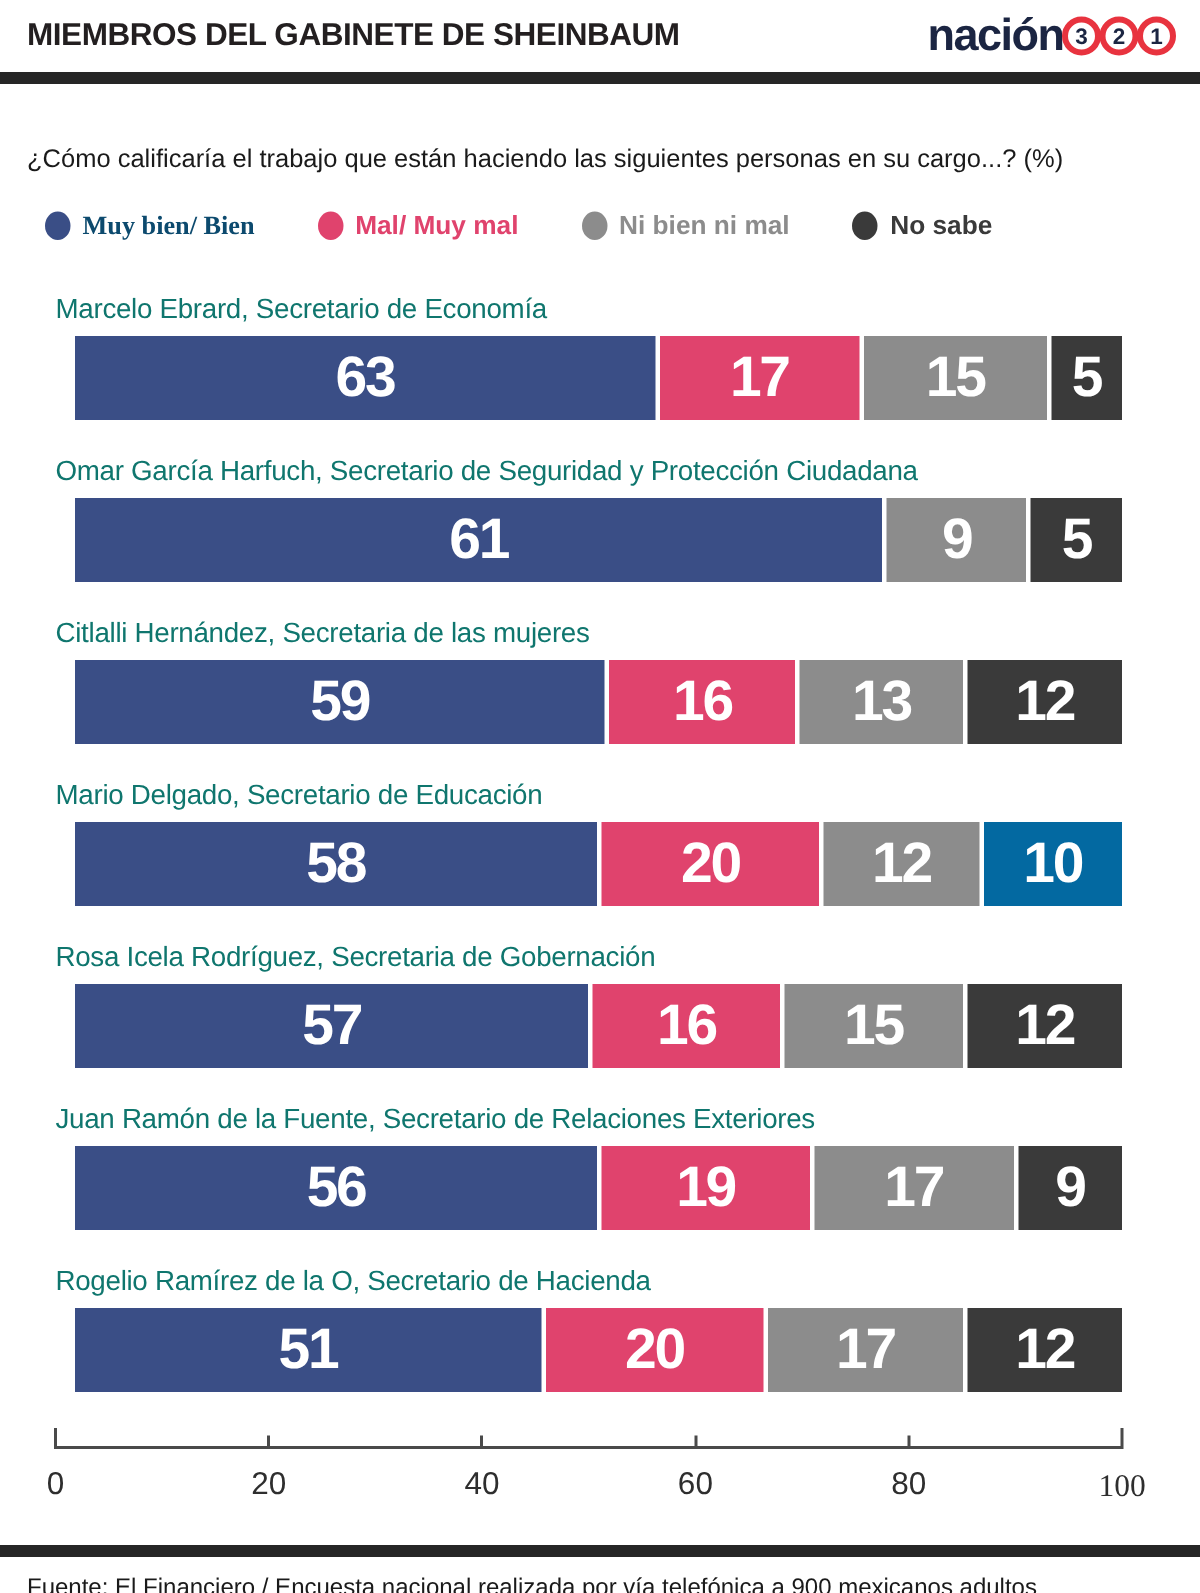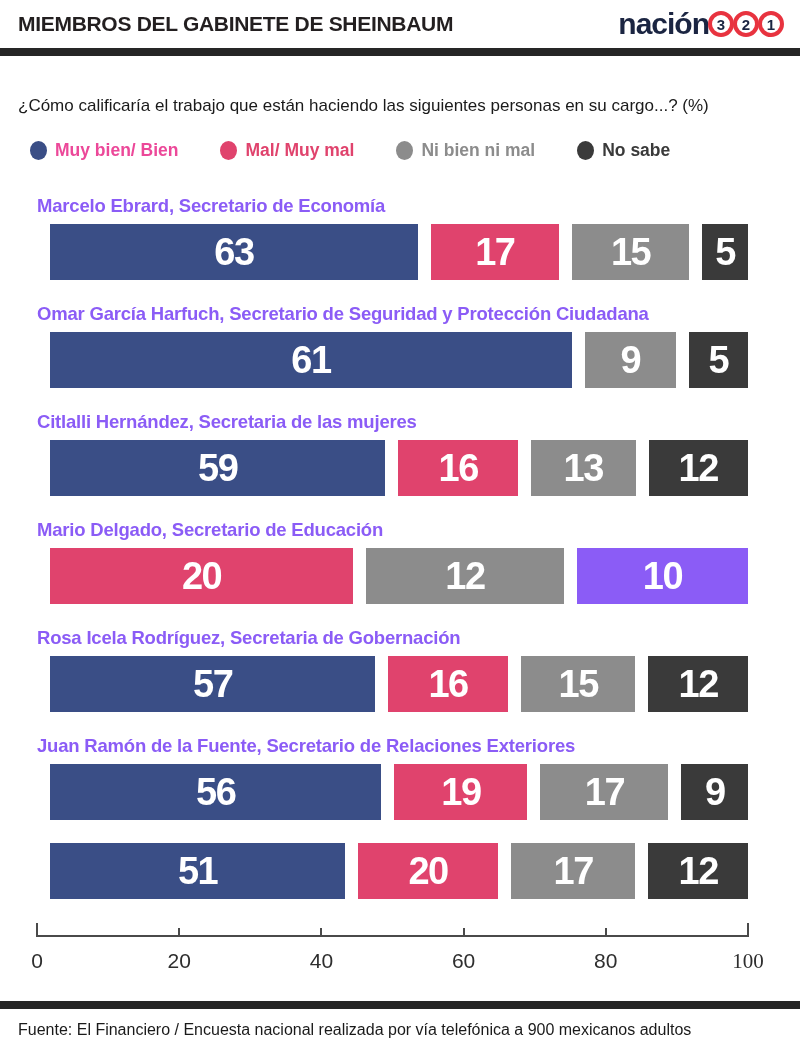--- a/index.html
+++ b/index.html
@@ -23,23 +23,23 @@
 
   
   .legend { display: flex; align-items: center; margin: 24px 0 0 30px; gap: 42px; }
   .legend-item { display: flex; align-items: center; gap: 8px; }
   .legend-dot { width: 17px; height: 19px; border-radius: 50%; flex: 0 0 auto; }
   .legend-label { font-size: 17.5px; font-weight: 700; }
 
   
   .chart { margin: 34px 0 0 37px; width: 711px; }
   .bar-row { margin-bottom: 23px; }
-  .bar-row-label { font-size: 18.5px; font-weight: 700; color: #8b5cf6;
+  .bar-row-label { font-size: 18.5px; font-weight: 400; color: #0f766e;
                    margin-bottom: 7px; letter-spacing: -0.2px; }
-  .stacked-bar { display: flex; height: 56px; gap: 13px; background: #ffffff; padding-left: 13px; }
+  .stacked-bar { display: flex; height: 56px; gap: 3px; background: #ffffff; padding-left: 13px; }
   .bar-segment { display: flex; align-items: center; justify-content: center;
                  min-width: 0; overflow: hidden; }
   .bar-segment-value { color: #ffffff; font-size: 38px; font-weight: 800; letter-spacing: -1.5px; }
 
   
   .axis { position: relative; width: 711px; height: 15px; margin: 14px 0 0 37px; }
   .axis-line { position: absolute; left: 0; right: 0; bottom: 0; height: 2px; background: #4a4a4a; }
   .axis-tick { position: absolute; bottom: 0; width: 2px; background: #4a4a4a; }
   .axis-tick.end { height: 14px; }
   .axis-tick.mid { height: 9px; }
@@ -62,21 +62,21 @@
     <span class="logo-badge">1</span>
   </div>
 </div>
 <div class="top-rule"></div>
 
 <div class="question">¿Cómo calificaría el trabajo que están haciendo las siguientes personas en su cargo...? (%)</div>
 
 <div class="legend" id="legend">
     <div class="legend-item">
       <span class="legend-dot" style="background: rgb(58, 78, 134);"></span>
-      <span class="legend-label" style="color: #ec4899;">Muy bien/ Bien</span>
+      <span class="legend-label" style="color: #0c4a6e; font-family: Liberation Serif, serif;">Muy bien/ Bien</span>
     </div>
     <div class="legend-item">
       <span class="legend-dot" style="background: rgb(224, 67, 109);"></span>
       <span class="legend-label" style="color: rgb(224, 67, 109);">Mal/ Muy mal</span>
     </div>
     <div class="legend-item">
       <span class="legend-dot" style="background: rgb(140, 140, 140);"></span>
       <span class="legend-label" style="color: rgb(140, 140, 140);">Ni bien ni mal</span>
     </div>
     <div class="legend-item">
@@ -130,27 +130,30 @@
           <span class="bar-segment-value">13</span>
         </div>
         <div class="bar-segment" style="background: rgb(58, 58, 58); flex-grow: 12;">
           <span class="bar-segment-value">12</span>
         </div>
       </div>
     </div>
     <div class="bar-row">
       <div class="bar-row-label">Mario Delgado, Secretario de Educación</div>
       <div class="stacked-bar">
+        <div class="bar-segment" style="background: rgb(58, 78, 134); flex-grow: 58;">
+          <span class="bar-segment-value">58</span>
+        </div>
         <div class="bar-segment" style="background: rgb(224, 67, 109); flex-grow: 20;">
           <span class="bar-segment-value">20</span>
         </div>
         <div class="bar-segment" style="background: rgb(140, 140, 140); flex-grow: 12;">
           <span class="bar-segment-value">12</span>
         </div>
-        <div class="bar-segment" style="background: #8b5cf6; flex-grow: 10;">
+        <div class="bar-segment" style="background: #0369a1; flex-grow: 10;">
           <span class="bar-segment-value">10</span>
         </div>
       </div>
     </div>
     <div class="bar-row">
       <div class="bar-row-label">Rosa Icela Rodríguez, Secretaria de Gobernación</div>
       <div class="stacked-bar">
         <div class="bar-segment" style="background: rgb(58, 78, 134); flex-grow: 57;">
           <span class="bar-segment-value">57</span>
         </div>
@@ -176,20 +179,21 @@
         </div>
         <div class="bar-segment" style="background: rgb(140, 140, 140); flex-grow: 17;">
           <span class="bar-segment-value">17</span>
         </div>
         <div class="bar-segment" style="background: rgb(58, 58, 58); flex-grow: 9;">
           <span class="bar-segment-value">9</span>
         </div>
       </div>
     </div>
     <div class="bar-row">
+      <div class="bar-row-label">Rogelio Ramírez de la O, Secretario de Hacienda</div>
       <div class="stacked-bar">
         <div class="bar-segment" style="background: rgb(58, 78, 134); flex-grow: 51;">
           <span class="bar-segment-value">51</span>
         </div>
         <div class="bar-segment" style="background: rgb(224, 67, 109); flex-grow: 20;">
           <span class="bar-segment-value">20</span>
         </div>
         <div class="bar-segment" style="background: rgb(140, 140, 140); flex-grow: 17;">
           <span class="bar-segment-value">17</span>
         </div>

